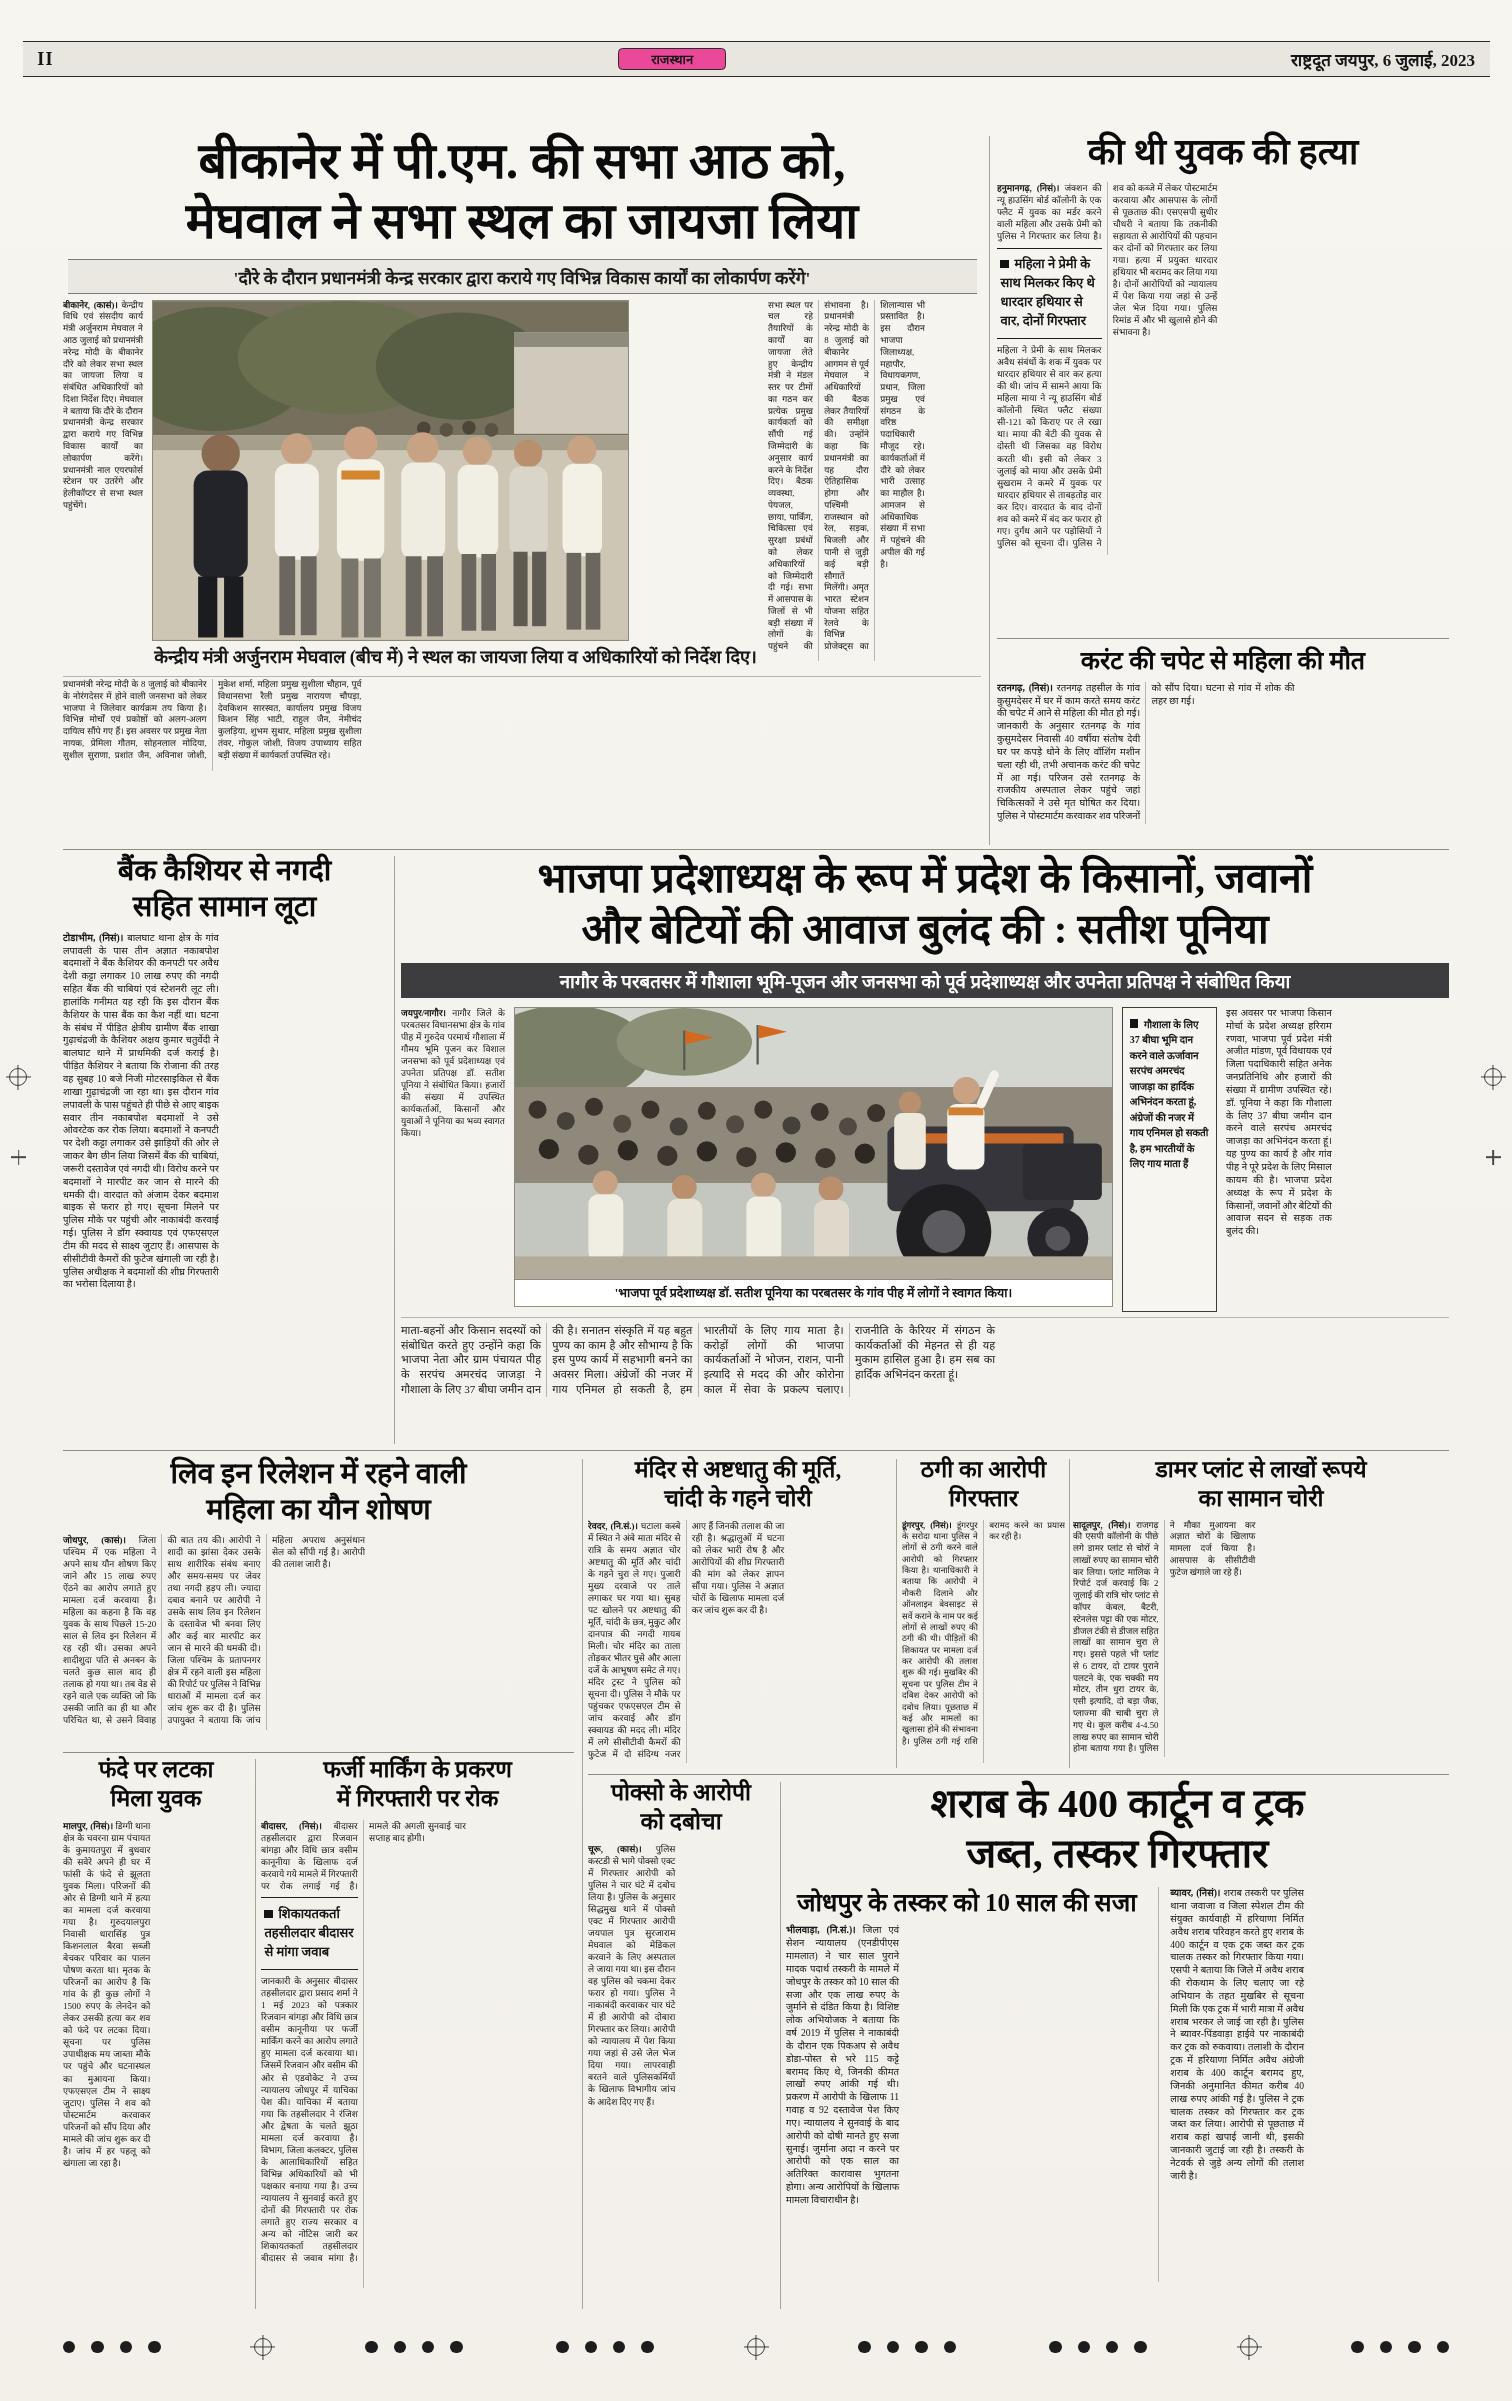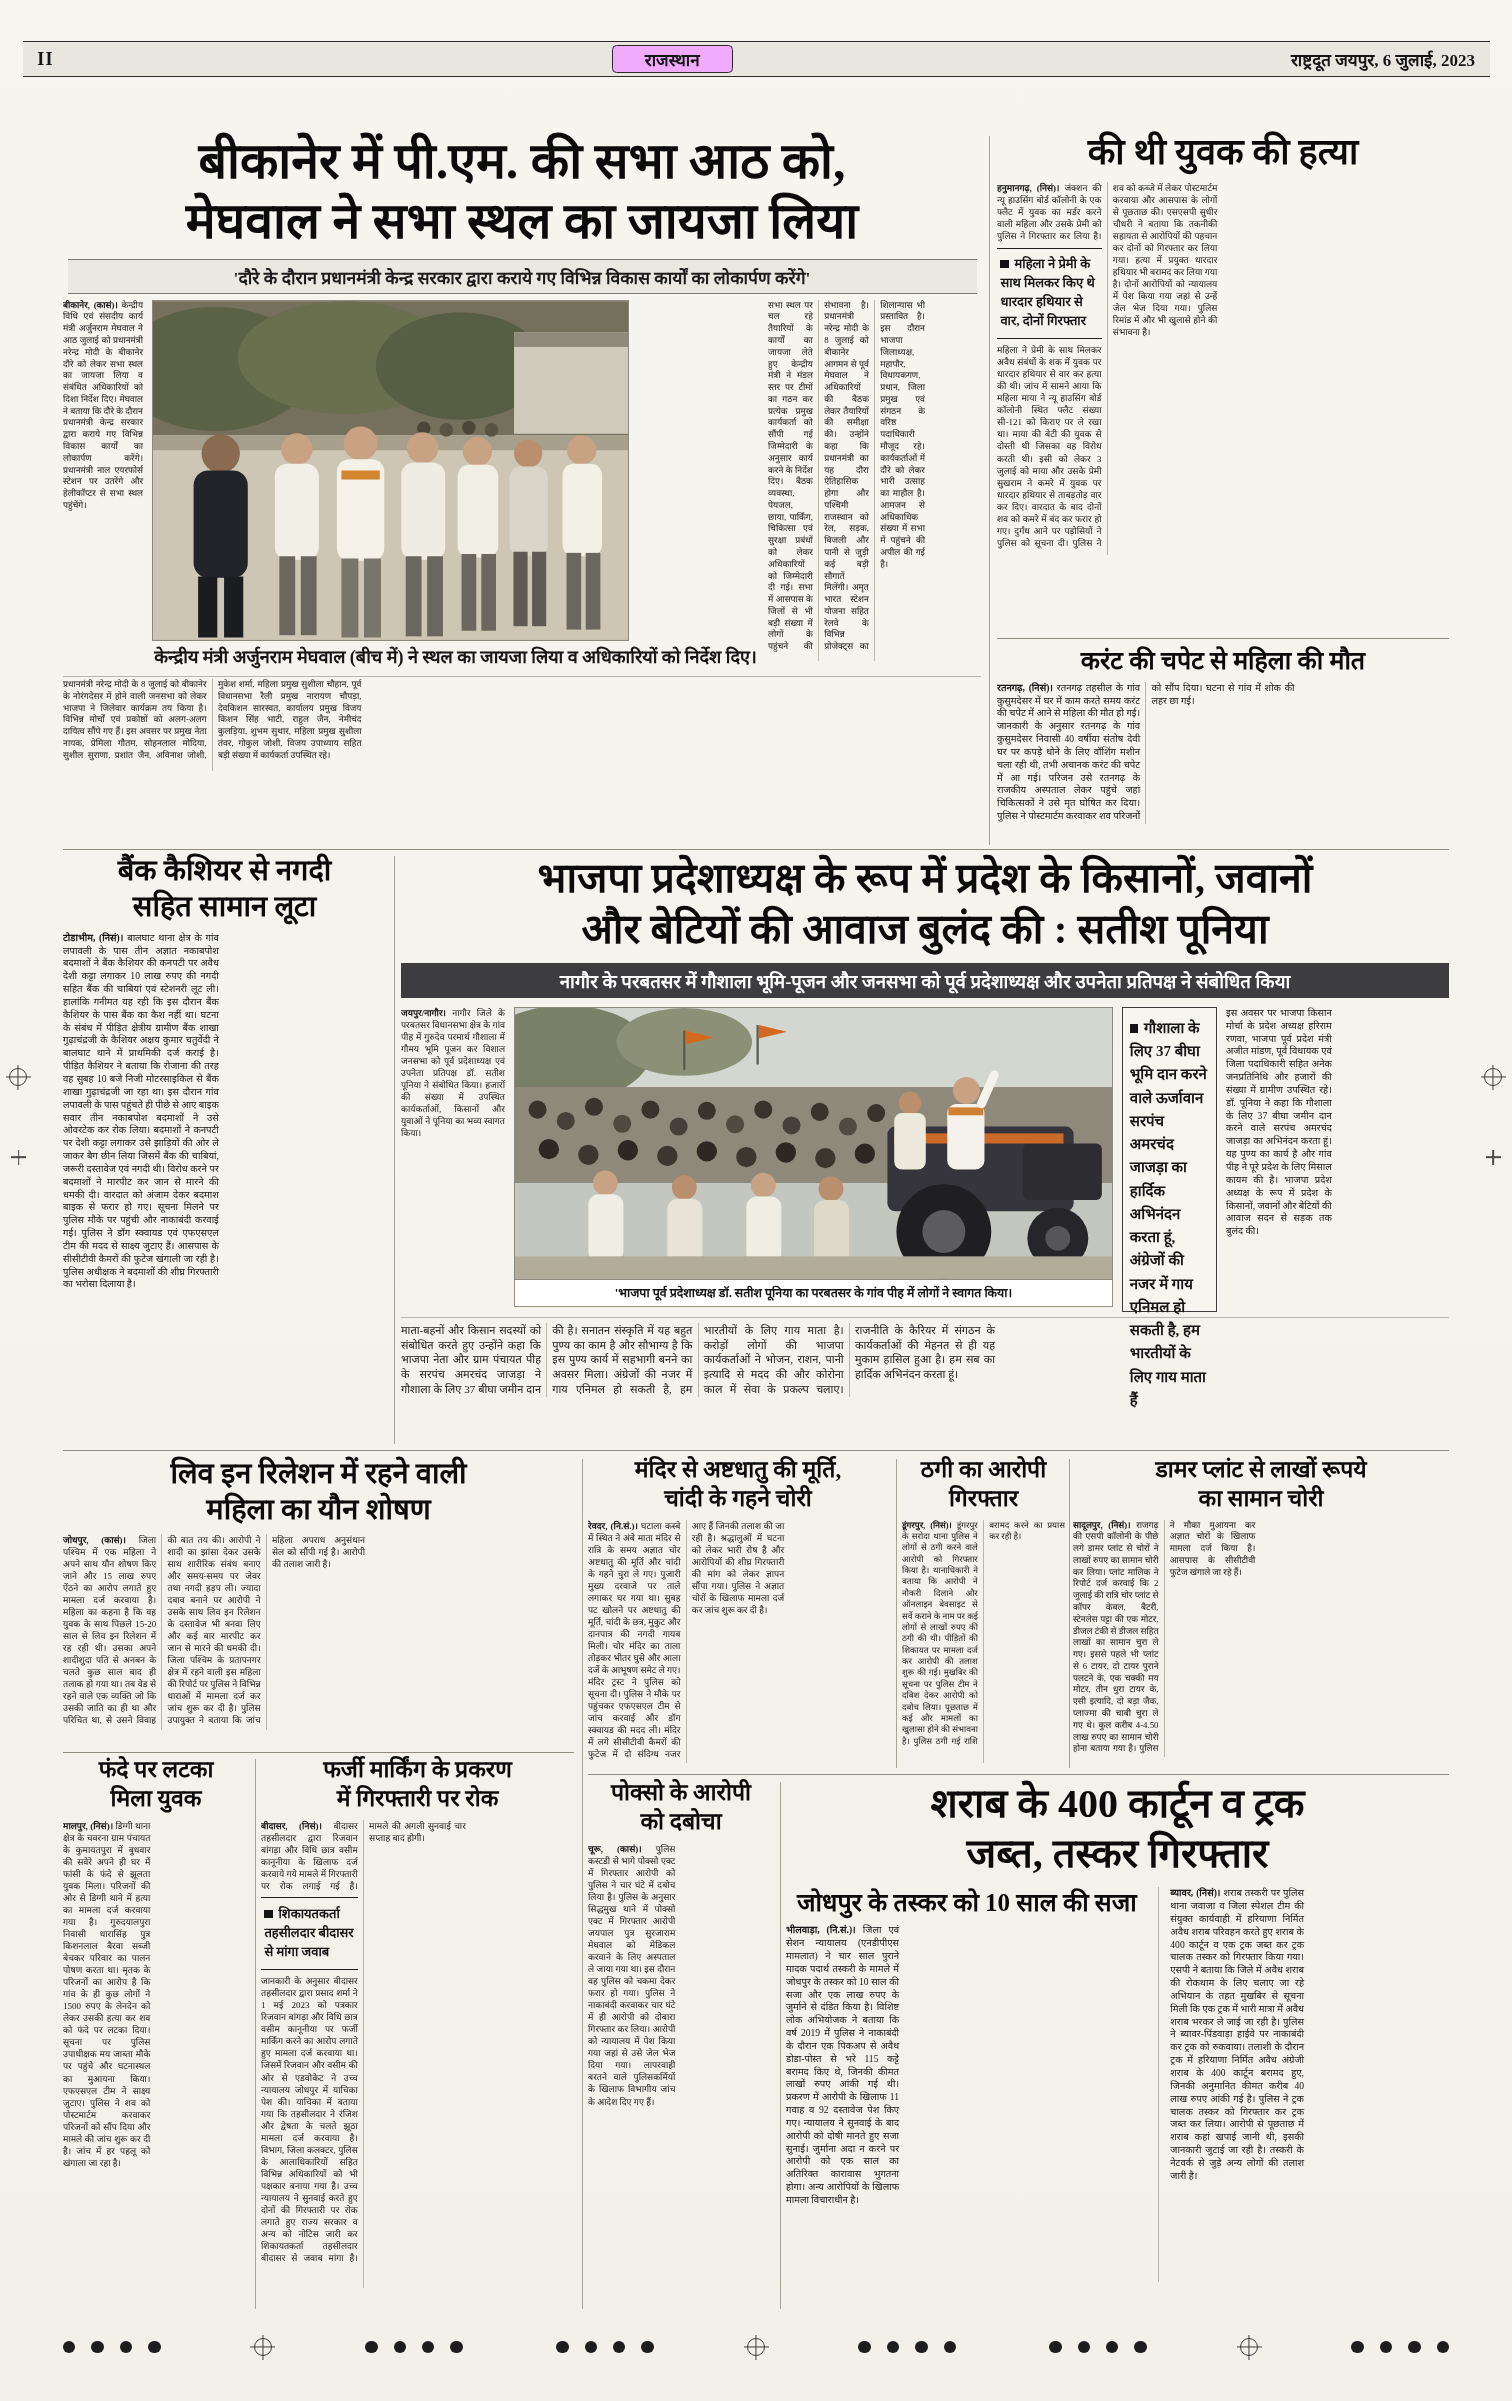--- a/index.html
+++ b/index.html
@@ -7,22 +7,22 @@
   body { font-family:"Liberation Serif","DejaVu Serif",serif; }
   .page { position:relative; width:1512px; height:2401px; margin:0 auto;
           background:linear-gradient(#f7f5f0,#f2f0e9); color:#161616; overflow:hidden; }
 
   
   .masthead { position:absolute; left:22.6px; top:41px; width:1467px; height:36px;
               display:flex; align-items:center; justify-content:space-between;
               padding:0 14.7px; background:#e9e6df;
               border-top:1.7px solid #2b2b2b; border-bottom:1.1px solid #2b2b2b; }
   .pg-num { font-size:18px; font-weight:700; letter-spacing:1.1px; }
-  .edition-box { border:1.1px solid #2b2b2b; border-radius:4.5px; background:#f0abfc;
-                 padding:1.1px 32px; font-size:17px; font-weight:700; }
+  .edition-box { border:1.1px solid #2b2b2b; border-radius:4.5px; background:#ec4899;
+                 padding:1.1px 32px; font-size:13px; font-weight:700; }
   .mast-right { font-size:17px; font-weight:700; }
 
   .blk { position:absolute; overflow:hidden; }
   .hl  { font-weight:700; text-align:center; color:#0b0b0b; }
   .hl-xl { font-size:50px; line-height:1.2; }
   .hl-lg { font-size:36px; line-height:1.22; }
   .hl-punia { font-size:41px; line-height:1.24; }
   .hl-sharab { font-size:40px; line-height:1.24; }
   .hl-md { font-size:29px; line-height:1.24; }
   .hl-sm { font-size:23px; line-height:1.26; }
@@ -37,21 +37,21 @@
   .body-text { font-size:9.6px; line-height:1.34; text-align:justify;
                column-gap:11.3px; column-rule:0.6px solid #b9b5aa; column-fill:auto; }
   .dateline { font-weight:700; }
 
   .inset { display:inline-block; width:100%; margin:5.6px 0; padding:6.8px 3.4px;
            border-top:1.7px solid #1e1e1e; border-bottom:1.7px solid #1e1e1e;
            font-size:13px; font-weight:700; line-height:1.45; text-align:left; }
   .sq { display:inline-block; width:8.5px; height:8.5px; background:#141414; margin-right:5.6px; }
 
   .quote-box { border:1.7px solid #3c3c3c; background:#f7f5ef; padding:9px 6.8px;
-               font-size:15px; font-weight:700; line-height:1.55; }
+               font-size:10px; font-weight:700; line-height:1.55; }
 
   .photo { position:relative; background:#c9c4b6; border:0.6px solid #8d897d; }
   .photo svg { display:block; }
   .caption { font-weight:700; font-size:18px; text-align:center; padding:3.4px 2.3px 0; }
   .cap-bar { background:#ffffff; border:0.6px solid #95917f; border-top:none;
              font-weight:700; font-size:12.4px; text-align:center; padding:4.5px 3.4px; }
 
   .pm-row { display:flex; gap:9px; margin-top:3.4px; }
   .pm-lead { width:80px; height:361px; }
   .pm-main { flex:1; height:361px; column-count:4; font-size:8.8px; }

